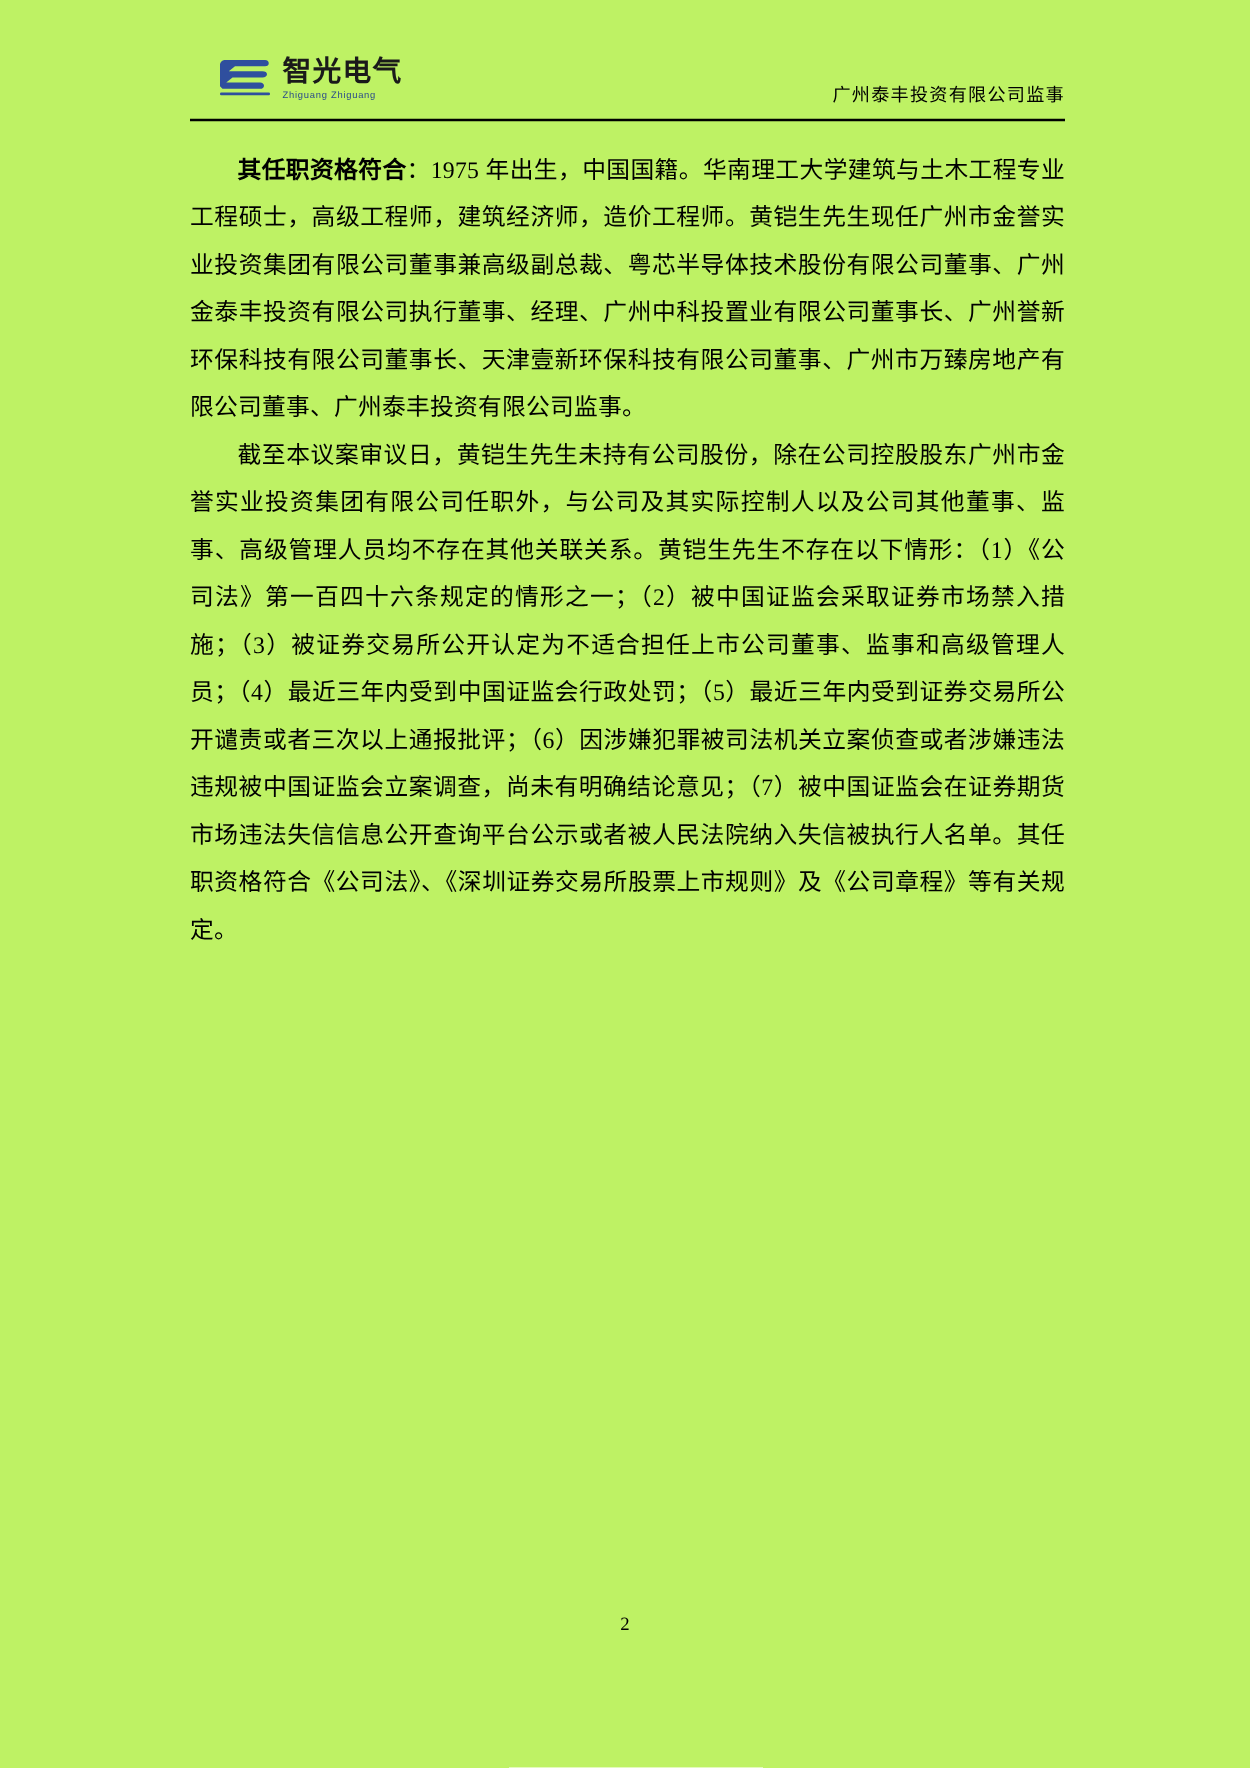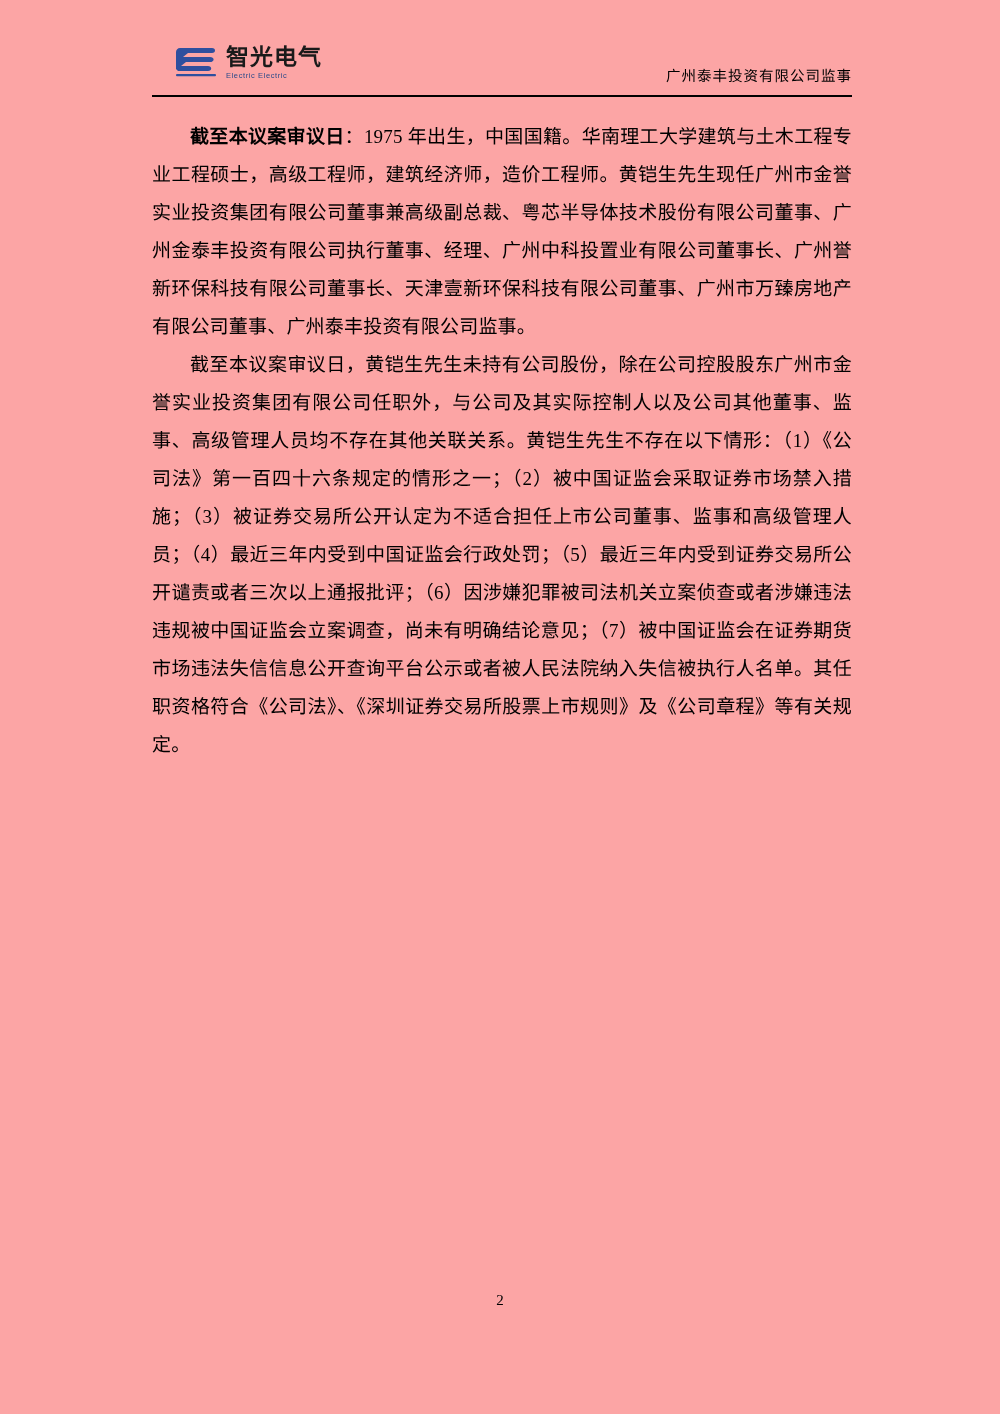--- a/index.html
+++ b/index.html
@@ -13,21 +13,21 @@
     position: relative;
     font-family: "Liberation Serif", "DejaVu Serif", serif;
     color: #000000;
   }
 
   .page {
     position: absolute;
     left: 0; top: 0;
     width: 1000px;
     height: 1414px;
-    background: #fca5a5;
+    background: #bef264;
     overflow: hidden;
   }
 
   
   .header {
     position: absolute;
     left: 152px;
     top: 40px;
     width: 700px;
     height: 58px;
@@ -137,33 +137,33 @@
           <g fill="#2f4f9e">
             <path d="M2 6 C2 3.8 3.8 2 6 2 H38 C40 2 41 3.2 41 4.6 C41 6 40 7 38 7 H14 L9 11 H36 C38.2 11 39.6 12 39.6 13.4 C39.6 14.9 38.2 16 36 16 H12 L7 20 H34 C36 20 37.2 21.1 37.2 22.5 C37.2 24 36 25 34 25 H4 L2 23 Z"></path>
           </g>
           <g fill="#2f4f9e">
             <rect x="2" y="28" width="40" height="2.2" rx="1"></rect>
           </g>
         </svg>
       </span>
       <span class="logo-text">
         <span class="logo-cn">智光电气</span>
-        <span class="logo-en">Electric Electric</span>
+        <span class="logo-en">Zhiguang Zhiguang</span>
       </span>
     </div>
 
     <div class="header-title">广州泰丰投资有限公司监事</div>
   </div>
 
   <div class="header-rule"></div>
 
   <div class="content">
 
 
-    <p class="para"><span class="bold">截至本议案审议日</span><span>：1975 年出生，中国国籍。华南理工大学建筑与土木工程专业工程硕士，高级工程师，建筑经济师，造价工程师。黄铠生先生现任广州市金誉实业投资集团有限公司董事兼高级副总裁、粤芯半导体技术股份有限公司董事、广州金泰丰投资有限公司执行董事、经理、广州中科投置业有限公司董事长、广州誉新环保科技有限公司董事长、天津壹新环保科技有限公司董事、广州市万臻房地产有限公司董事、广州泰丰投资有限公司监事。</span></p>
+    <p class="para"><span class="bold">其任职资格符合</span><span>：1975 年出生，中国国籍。华南理工大学建筑与土木工程专业工程硕士，高级工程师，建筑经济师，造价工程师。黄铠生先生现任广州市金誉实业投资集团有限公司董事兼高级副总裁、粤芯半导体技术股份有限公司董事、广州金泰丰投资有限公司执行董事、经理、广州中科投置业有限公司董事长、广州誉新环保科技有限公司董事长、天津壹新环保科技有限公司董事、广州市万臻房地产有限公司董事、广州泰丰投资有限公司监事。</span></p>
 
     <p class="para">截至本议案审议日，黄铠生先生未持有公司股份，除在公司控股股东广州市金誉实业投资集团有限公司任职外，与公司及其实际控制人以及公司其他董事、监事、高级管理人员均不存在其他关联关系。黄铠生先生不存在以下情形：（1）《公司法》第一百四十六条规定的情形之一；（2）被中国证监会采取证券市场禁入措施；（3）被证券交易所公开认定为不适合担任上市公司董事、监事和高级管理人员；（4）最近三年内受到中国证监会行政处罚；（5）最近三年内受到证券交易所公开谴责或者三次以上通报批评；（6）因涉嫌犯罪被司法机关立案侦查或者涉嫌违法违规被中国证监会立案调查，尚未有明确结论意见；（7）被中国证监会在证券期货市场违法失信信息公开查询平台公示或者被人民法院纳入失信被执行人名单。其任职资格符合《公司法》、《深圳证券交易所股票上市规则》及《公司章程》等有关规定。</p>
 
   </div>
 
   <div class="page-number">2</div>
 
 </div>
 
 </body></html>

